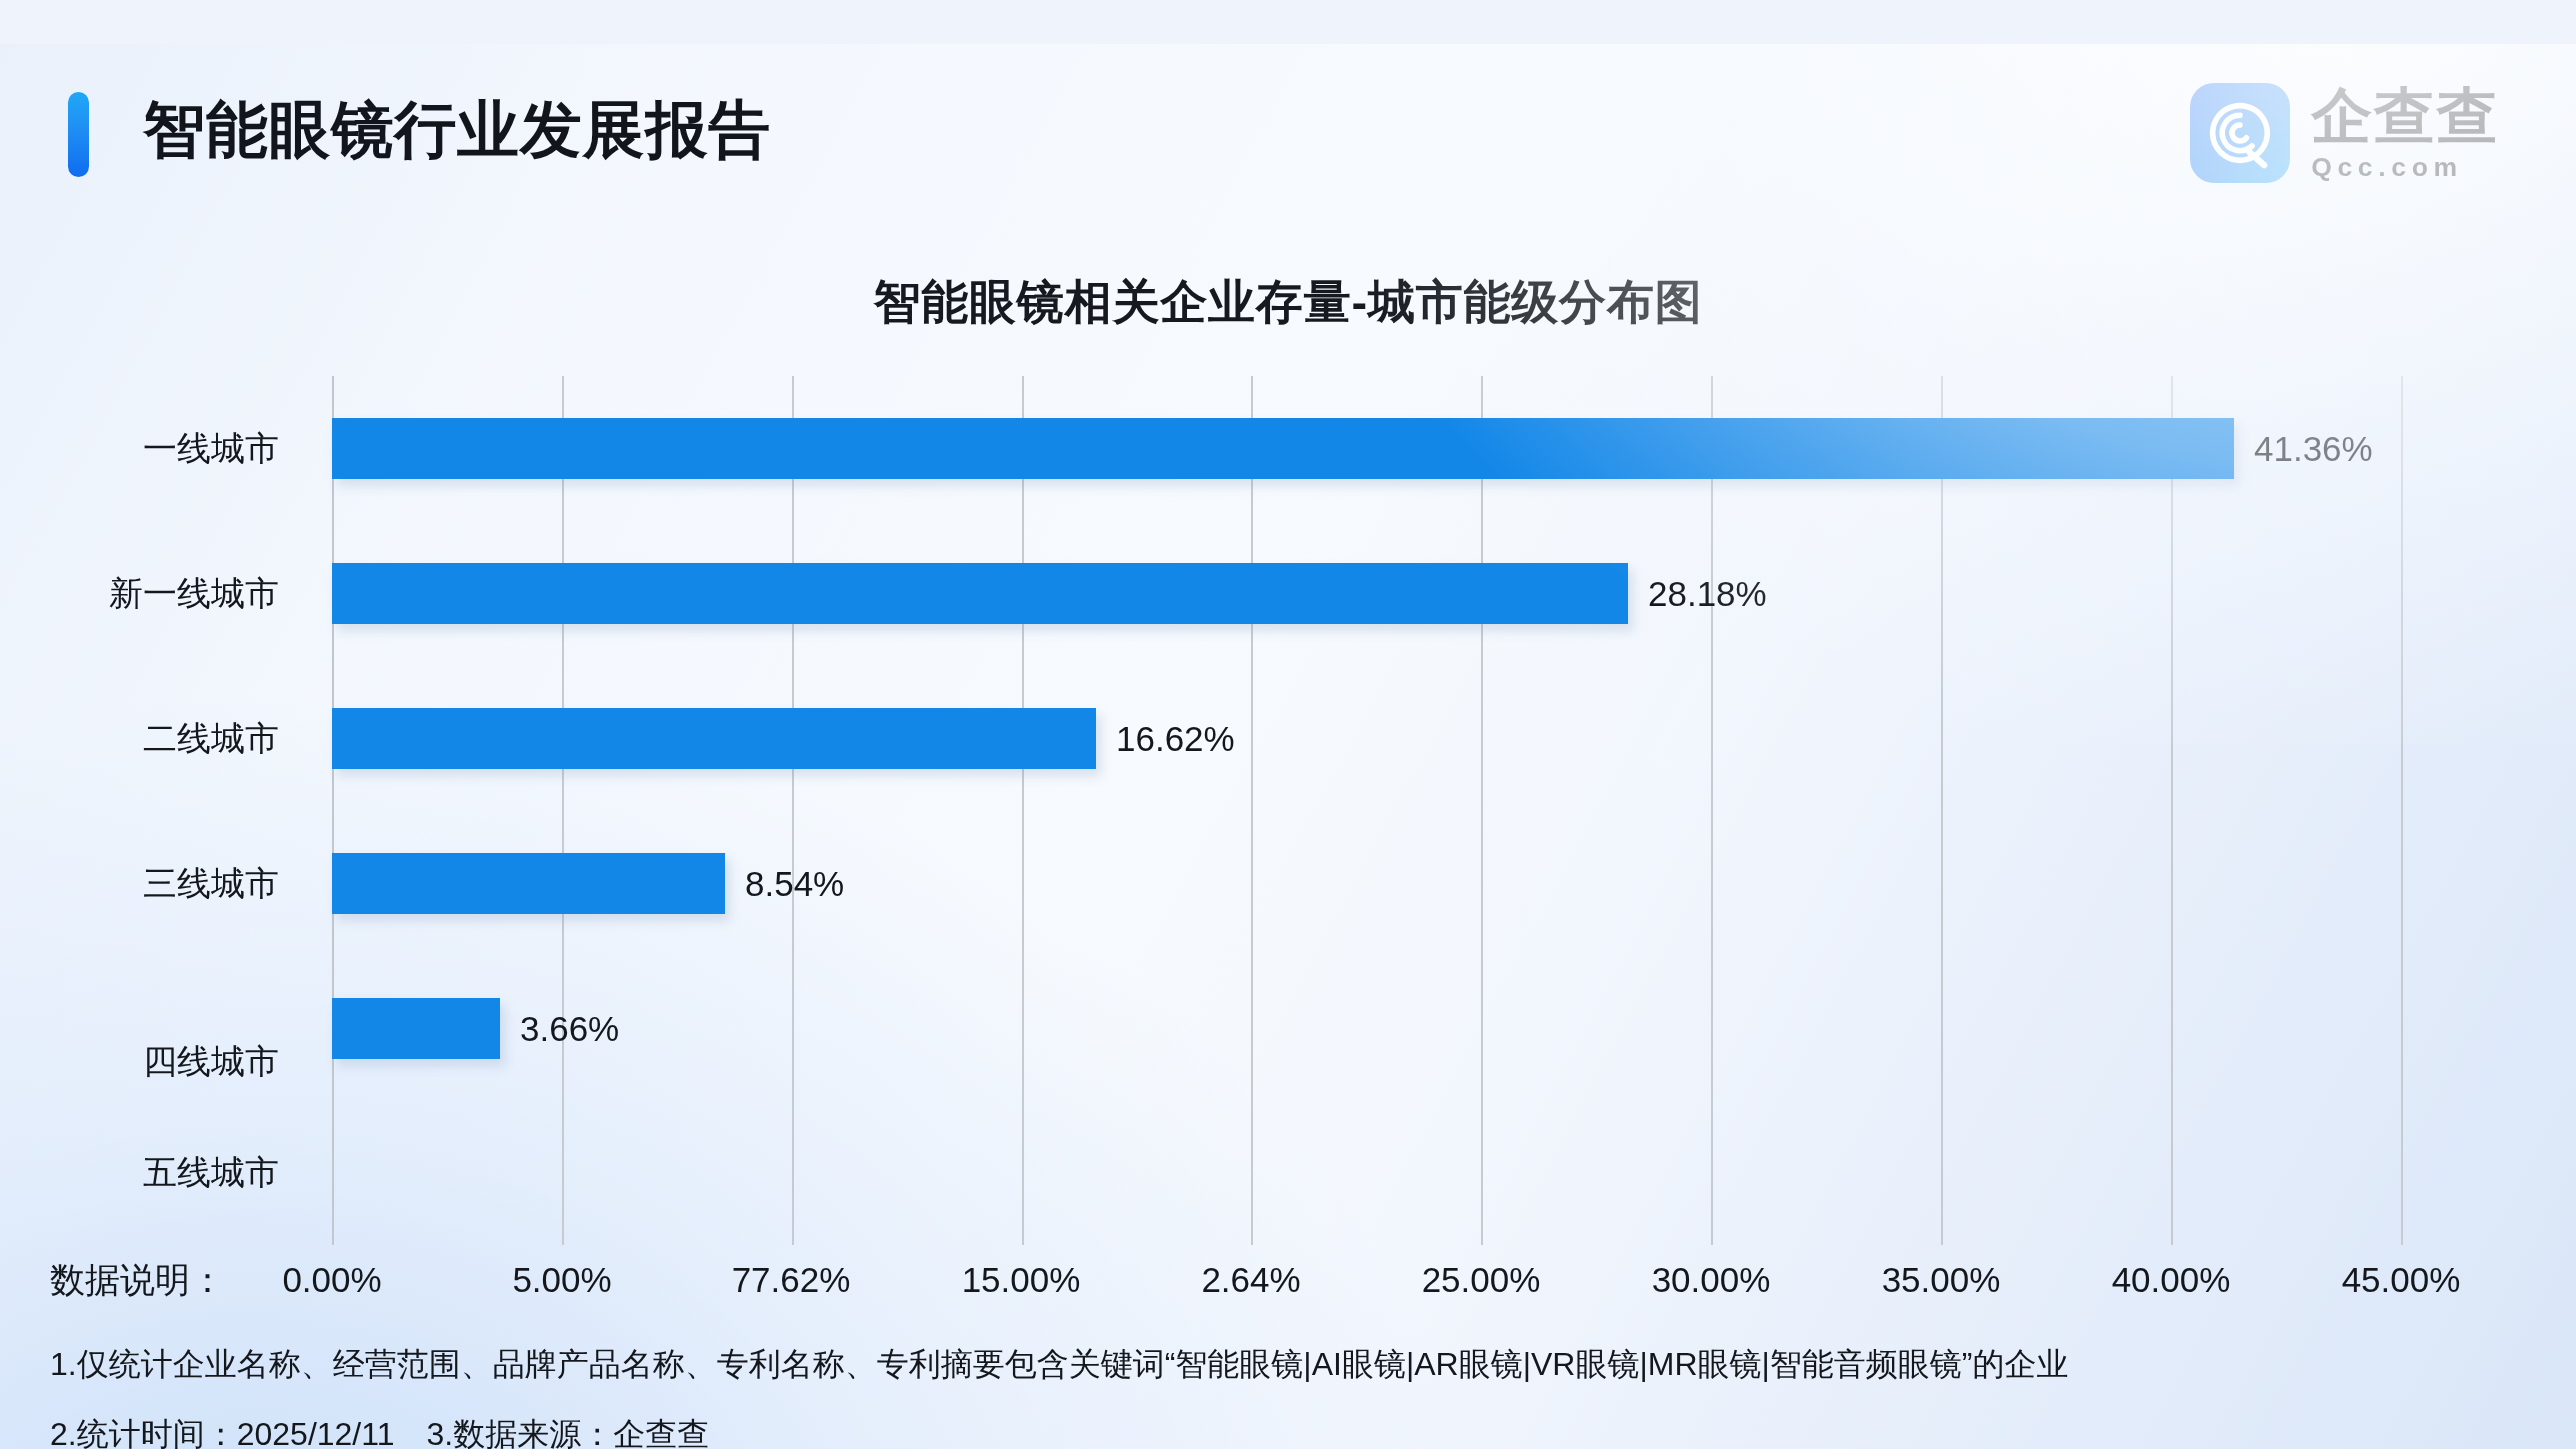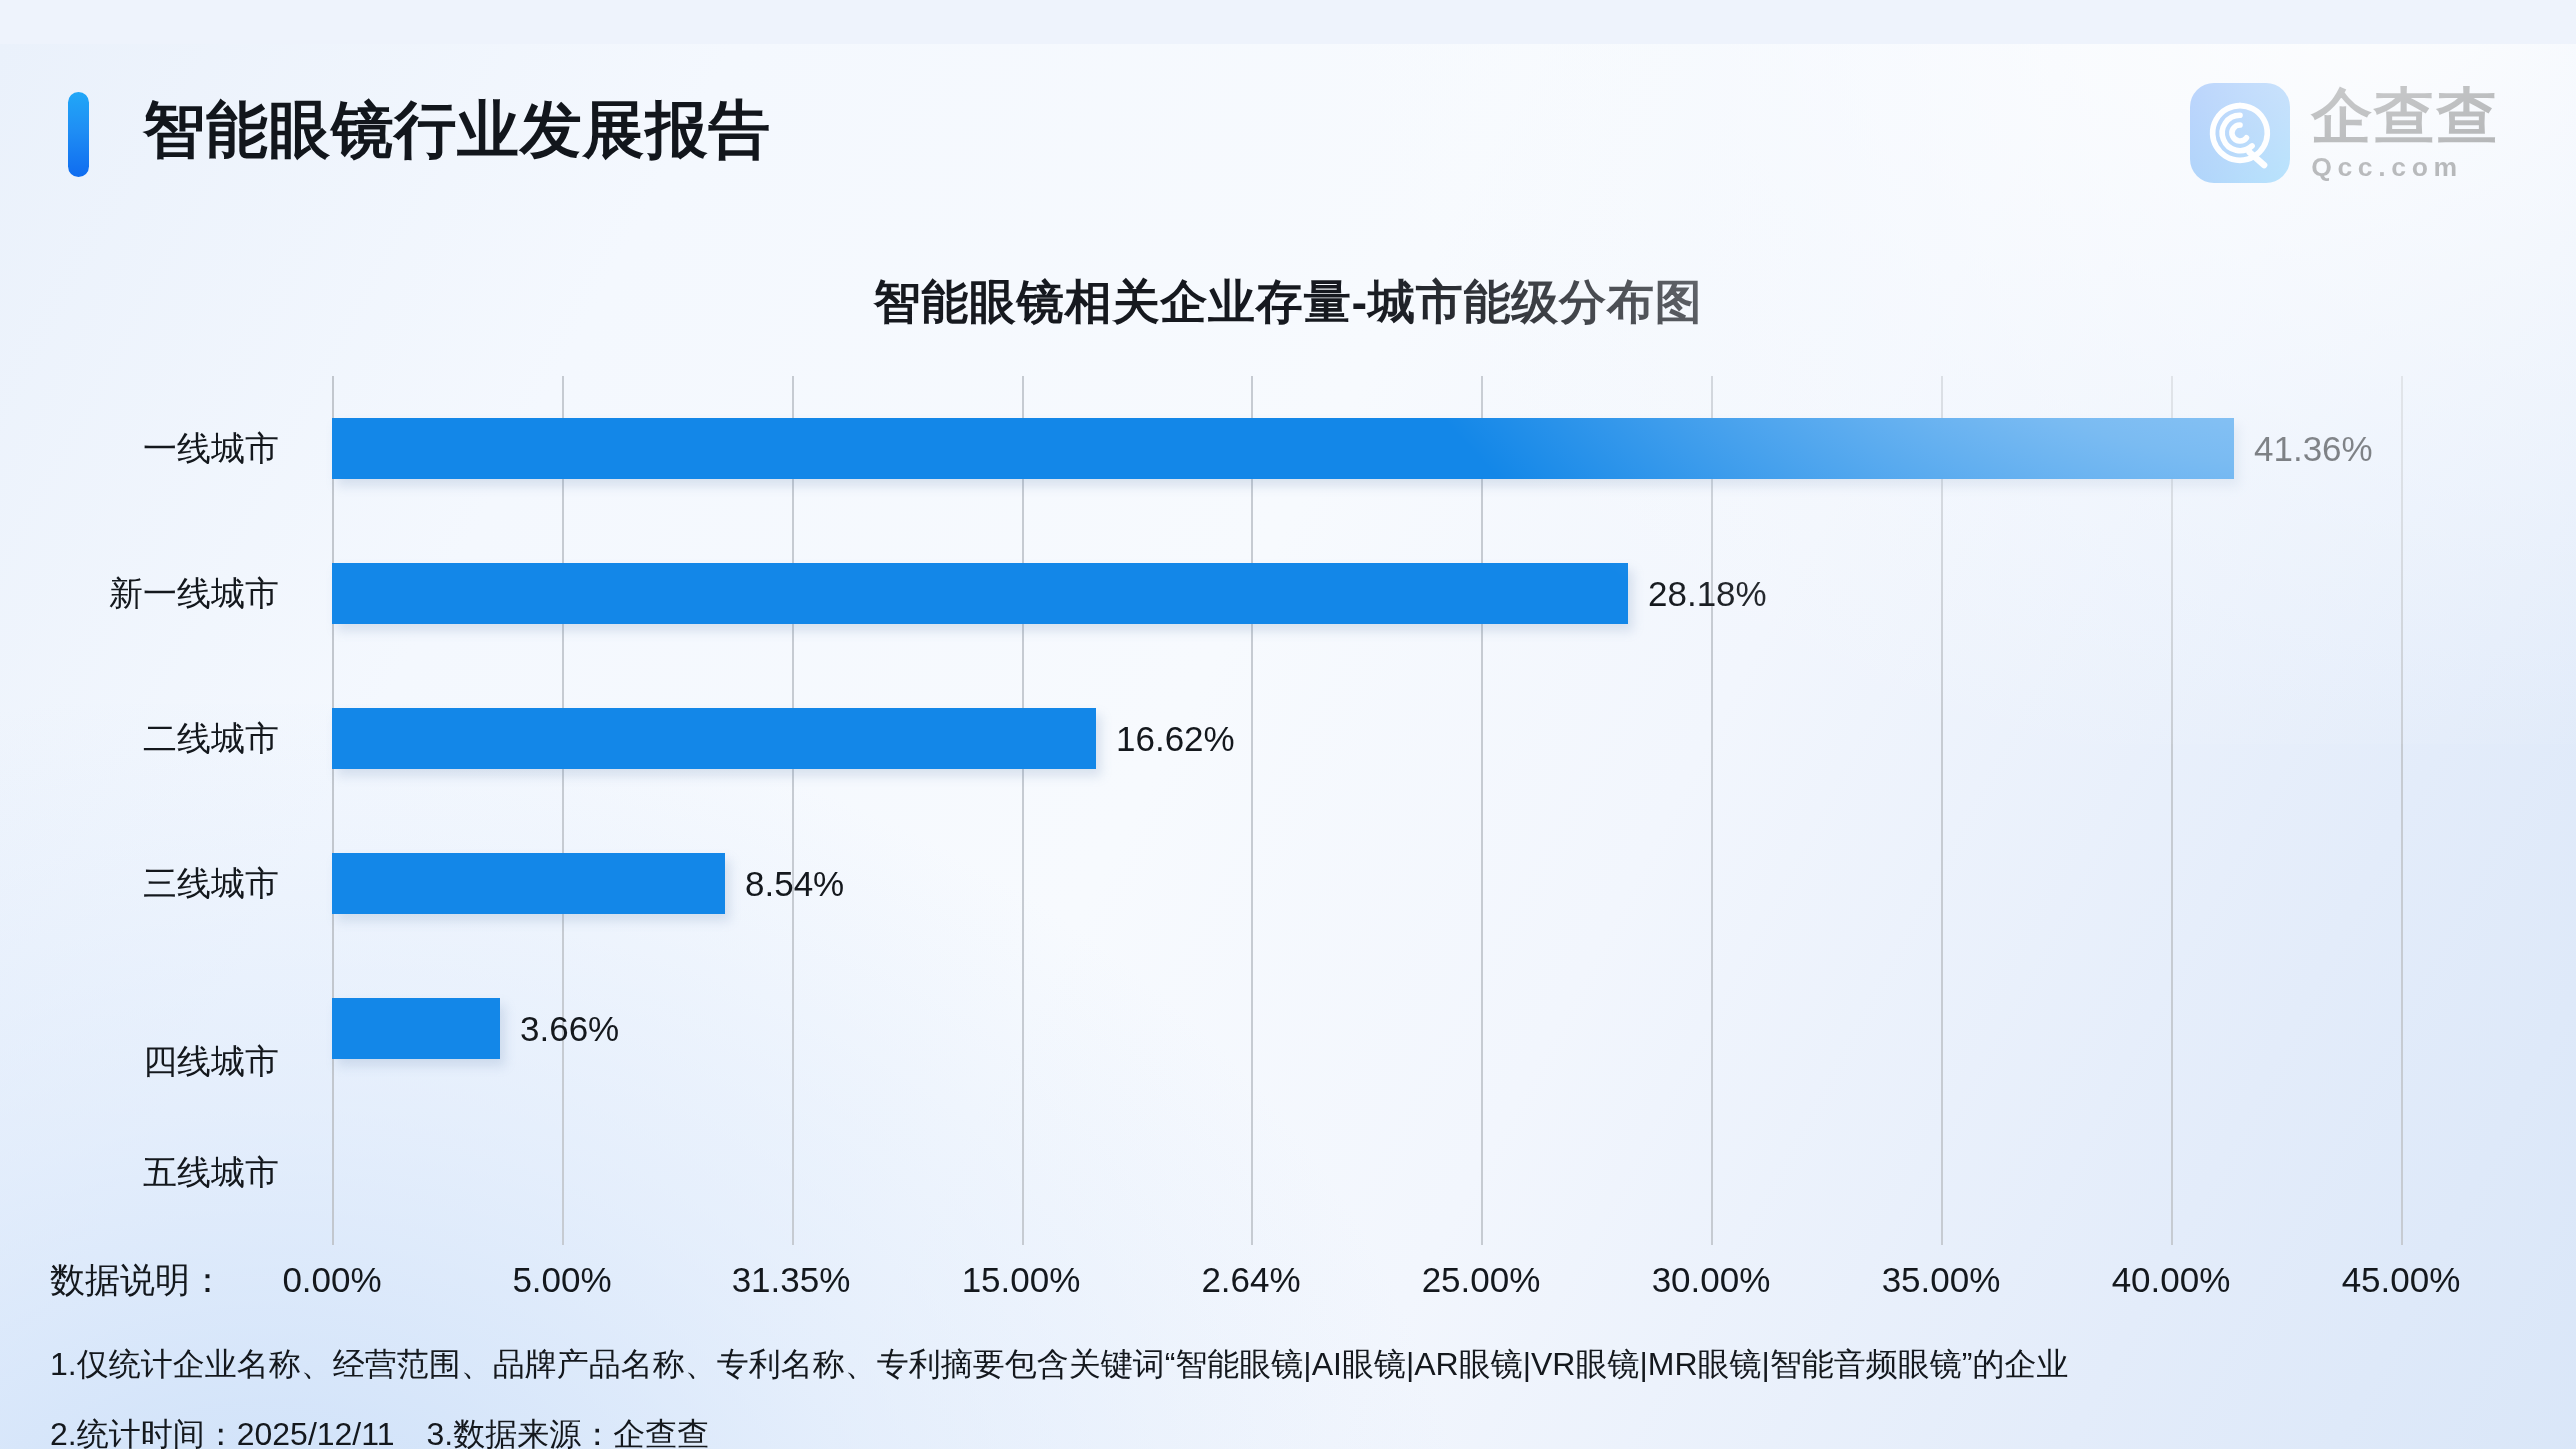--- a/index.html
+++ b/index.html
@@ -276,21 +276,21 @@
       </div>
       <div class="bar-row" style="top: 580px;">
         <div class="bar" style="width: 168px; background: rgb(19, 135, 232);"></div>
         <div class="bar-value" style="left: 168px;">3.66%</div>
       </div>
     </div>
 
   <div class="xlabels" id="xlabels">
       <div class="xlabel" style="left: 332px;">0.00%</div>
       <div class="xlabel" style="left: 562px;">5.00%</div>
-      <div class="xlabel" style="left: 791px;">31.35%</div>
+      <div class="xlabel" style="left: 791px;">77.62%</div>
       <div class="xlabel" style="left: 1021px;">15.00%</div>
       <div class="xlabel" style="left: 1251px;">2.64%</div>
       <div class="xlabel" style="left: 1481px;">25.00%</div>
       <div class="xlabel" style="left: 1711px;">30.00%</div>
       <div class="xlabel" style="left: 1941px;">35.00%</div>
       <div class="xlabel" style="left: 2171px;">40.00%</div>
       <div class="xlabel" style="left: 2401px;">45.00%</div>
     </div>
 
   <div class="note-caption">数据说明：</div>

